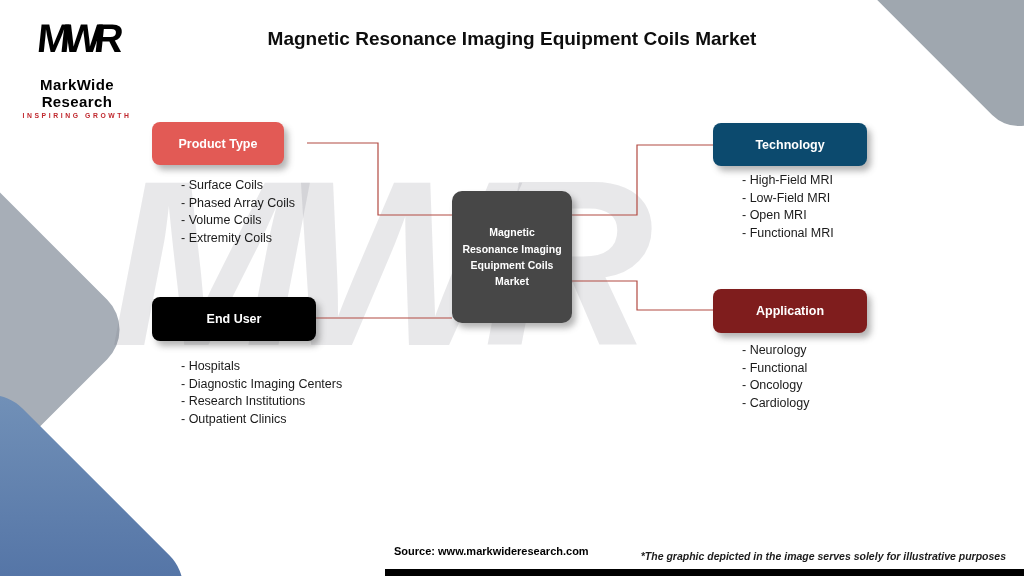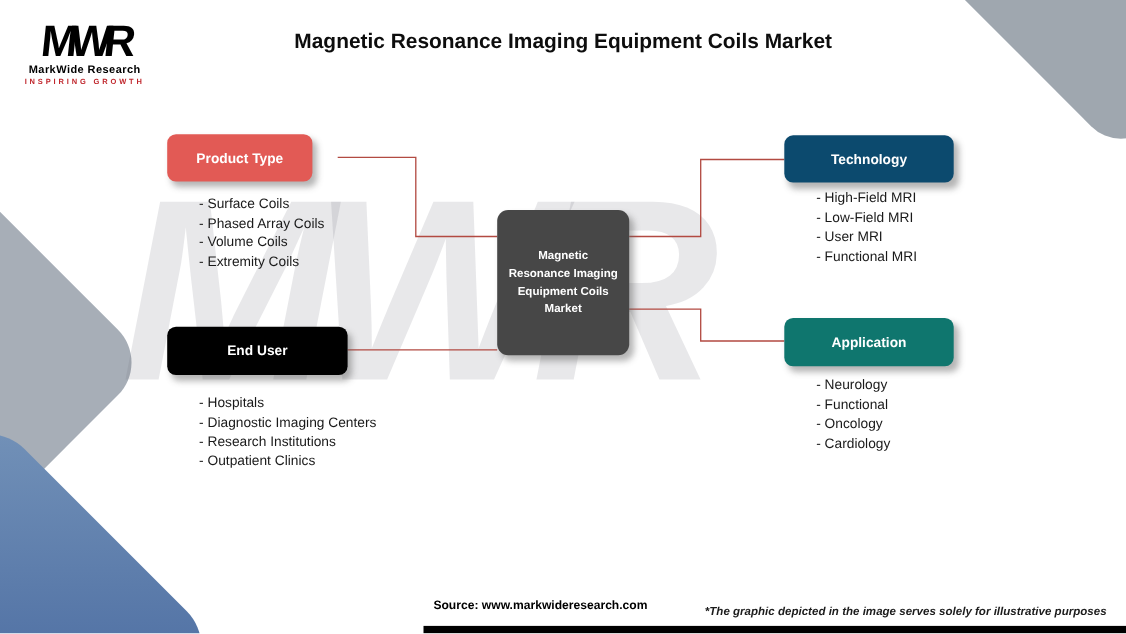--- a/index.html
+++ b/index.html
@@ -15,39 +15,39 @@
     background:linear-gradient(135deg,#7493b9 0%,#46679e 70%);}
   .watermark{
     position:absolute;top:128px;left:110px;z-index:0;
     font-size:235px;font-weight:900;font-style:italic;letter-spacing:-22px;
     color:rgba(110,115,122,0.16);white-space:nowrap;user-select:none;
   }
   .bottom-bar{position:absolute;left:385px;right:0;bottom:0;height:7px;background:#000;z-index:2;}
   
   .logo{position:absolute;left:22px;top:18px;z-index:2;width:110px;text-align:center;color:#000;}
   .logo-brand{font-size:40px;font-weight:900;letter-spacing:-7px;line-height:40px;transform:skewX(-6deg);}
-  .logo-name{font-size:10px;font-weight:bold;letter-spacing:0.4px;margin-top:0;}
+  .logo-name{font-size:15px;font-weight:bold;letter-spacing:0.4px;margin-top:18px;}
   .logo-tagline{font-size:6.8px;font-weight:bold;letter-spacing:2.6px;color:#c0272d;margin-top:2px;}
   .page-title{
     position:absolute;left:0;right:0;top:28px;z-index:2;
     text-align:center;font-size:19px;font-weight:bold;color:#0d0d0d;
   }
   
   .connectors{position:absolute;inset:0;z-index:1;}
   
   .seg-header{
     position:absolute;z-index:2;border-radius:8px;
     display:flex;align-items:center;justify-content:center;
     color:#fff;font-size:12.5px;font-weight:bold;
     box-shadow:4px 5px 6px rgba(90,90,90,0.45);
   }
   .seg-product{left:152px;top:122px;width:132px;height:43px;background:#e25a55;}
   .seg-technology{left:713px;top:123px;width:154px;height:43px;background:#0c4a6e;}
   .seg-enduser{left:152px;top:297px;width:164px;height:44px;background:#000000;}
-  .seg-application{left:713px;top:289px;width:154px;height:44px;background:#0f766e;}
+  .seg-application{left:713px;top:289px;width:154px;height:44px;background:#7f1d1d;}
   .seg-list{
     position:absolute;z-index:2;margin:0;padding:0;list-style:none;
     font-size:12.5px;line-height:17.5px;color:#1a1a1a;
   }
   .list-product{left:181px;top:177px;}
   .list-technology{left:742px;top:172px;}
   .list-enduser{left:181px;top:358px;}
   .list-application{left:742px;top:342px;}
   
   .center-node{
@@ -93,21 +93,21 @@
     <li>- Surface Coils</li>
     <li>- Phased Array Coils</li>
     <li>- Volume Coils</li>
     <li>- Extremity Coils</li>
   </ul>
 
   <div class="seg-header seg-technology">Technology</div>
   <ul class="seg-list list-technology">
     <li>- High-Field MRI</li>
     <li>- Low-Field MRI</li>
-    <li>- User MRI</li>
+    <li>- Open MRI</li>
     <li>- Functional MRI</li>
   </ul>
 
   <div class="seg-header seg-enduser">End User</div>
   <ul class="seg-list list-enduser">
     <li>- Hospitals</li>
     <li>- Diagnostic Imaging Centers</li>
     <li>- Research Institutions</li>
     <li>- Outpatient Clinics</li>
   </ul>

